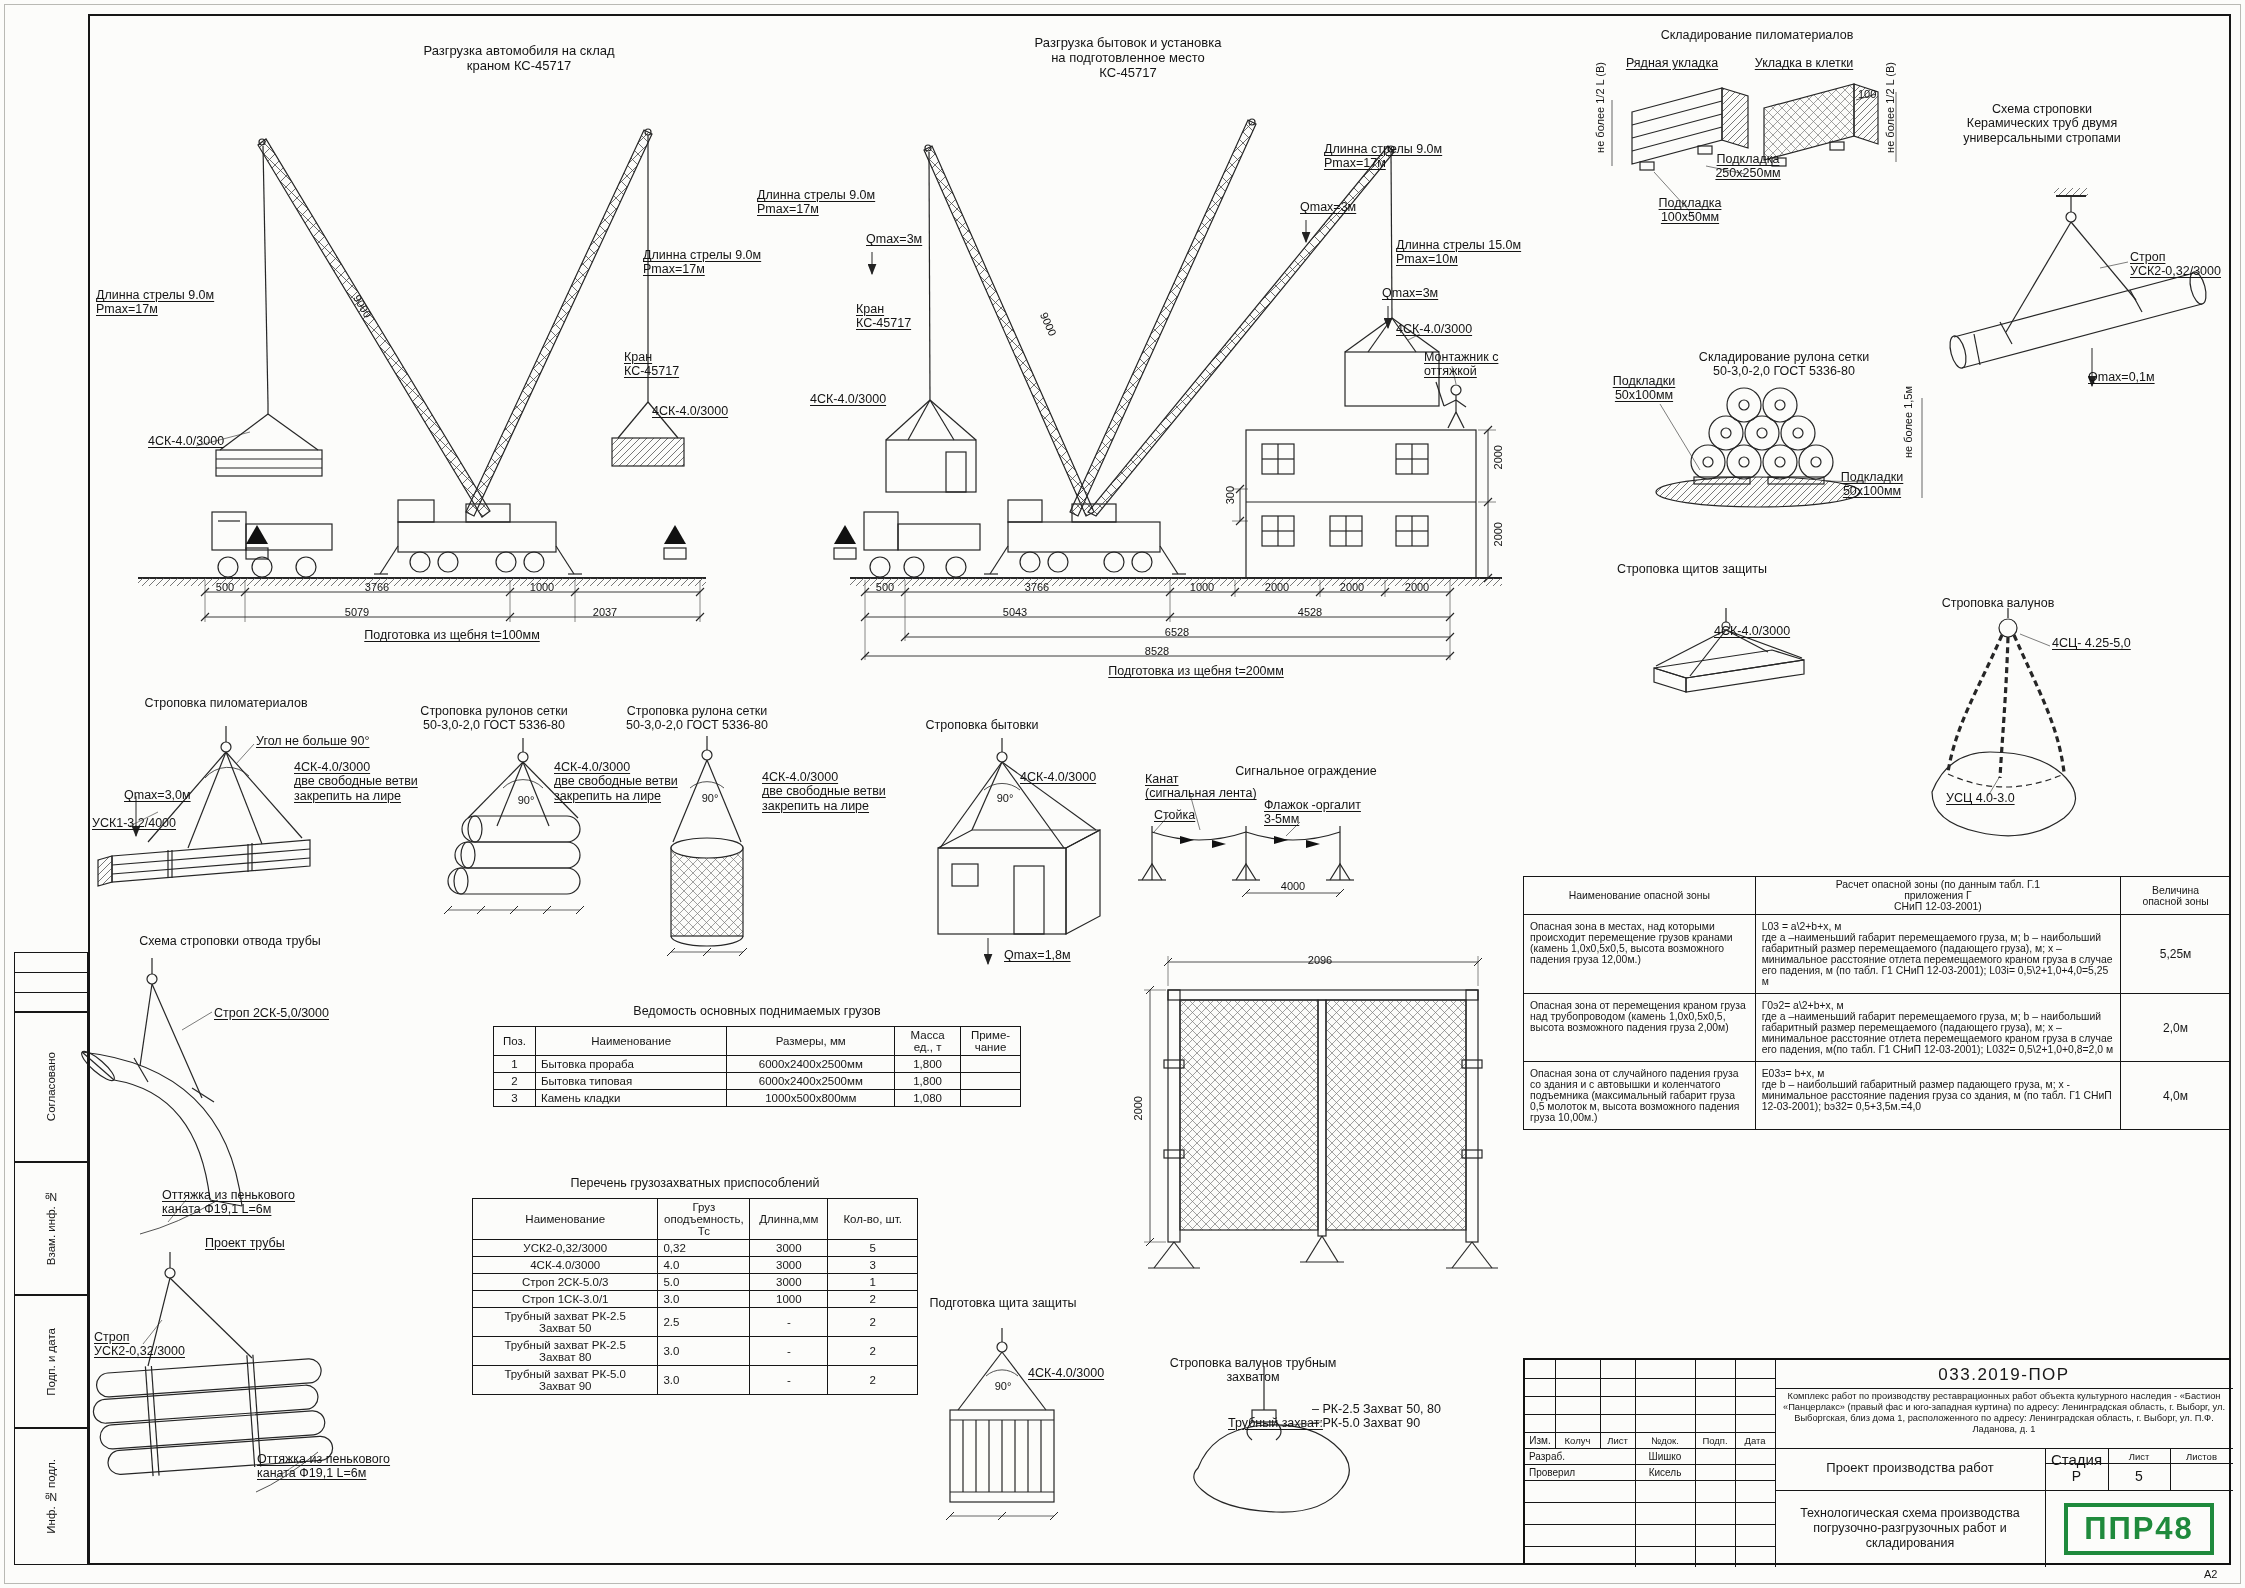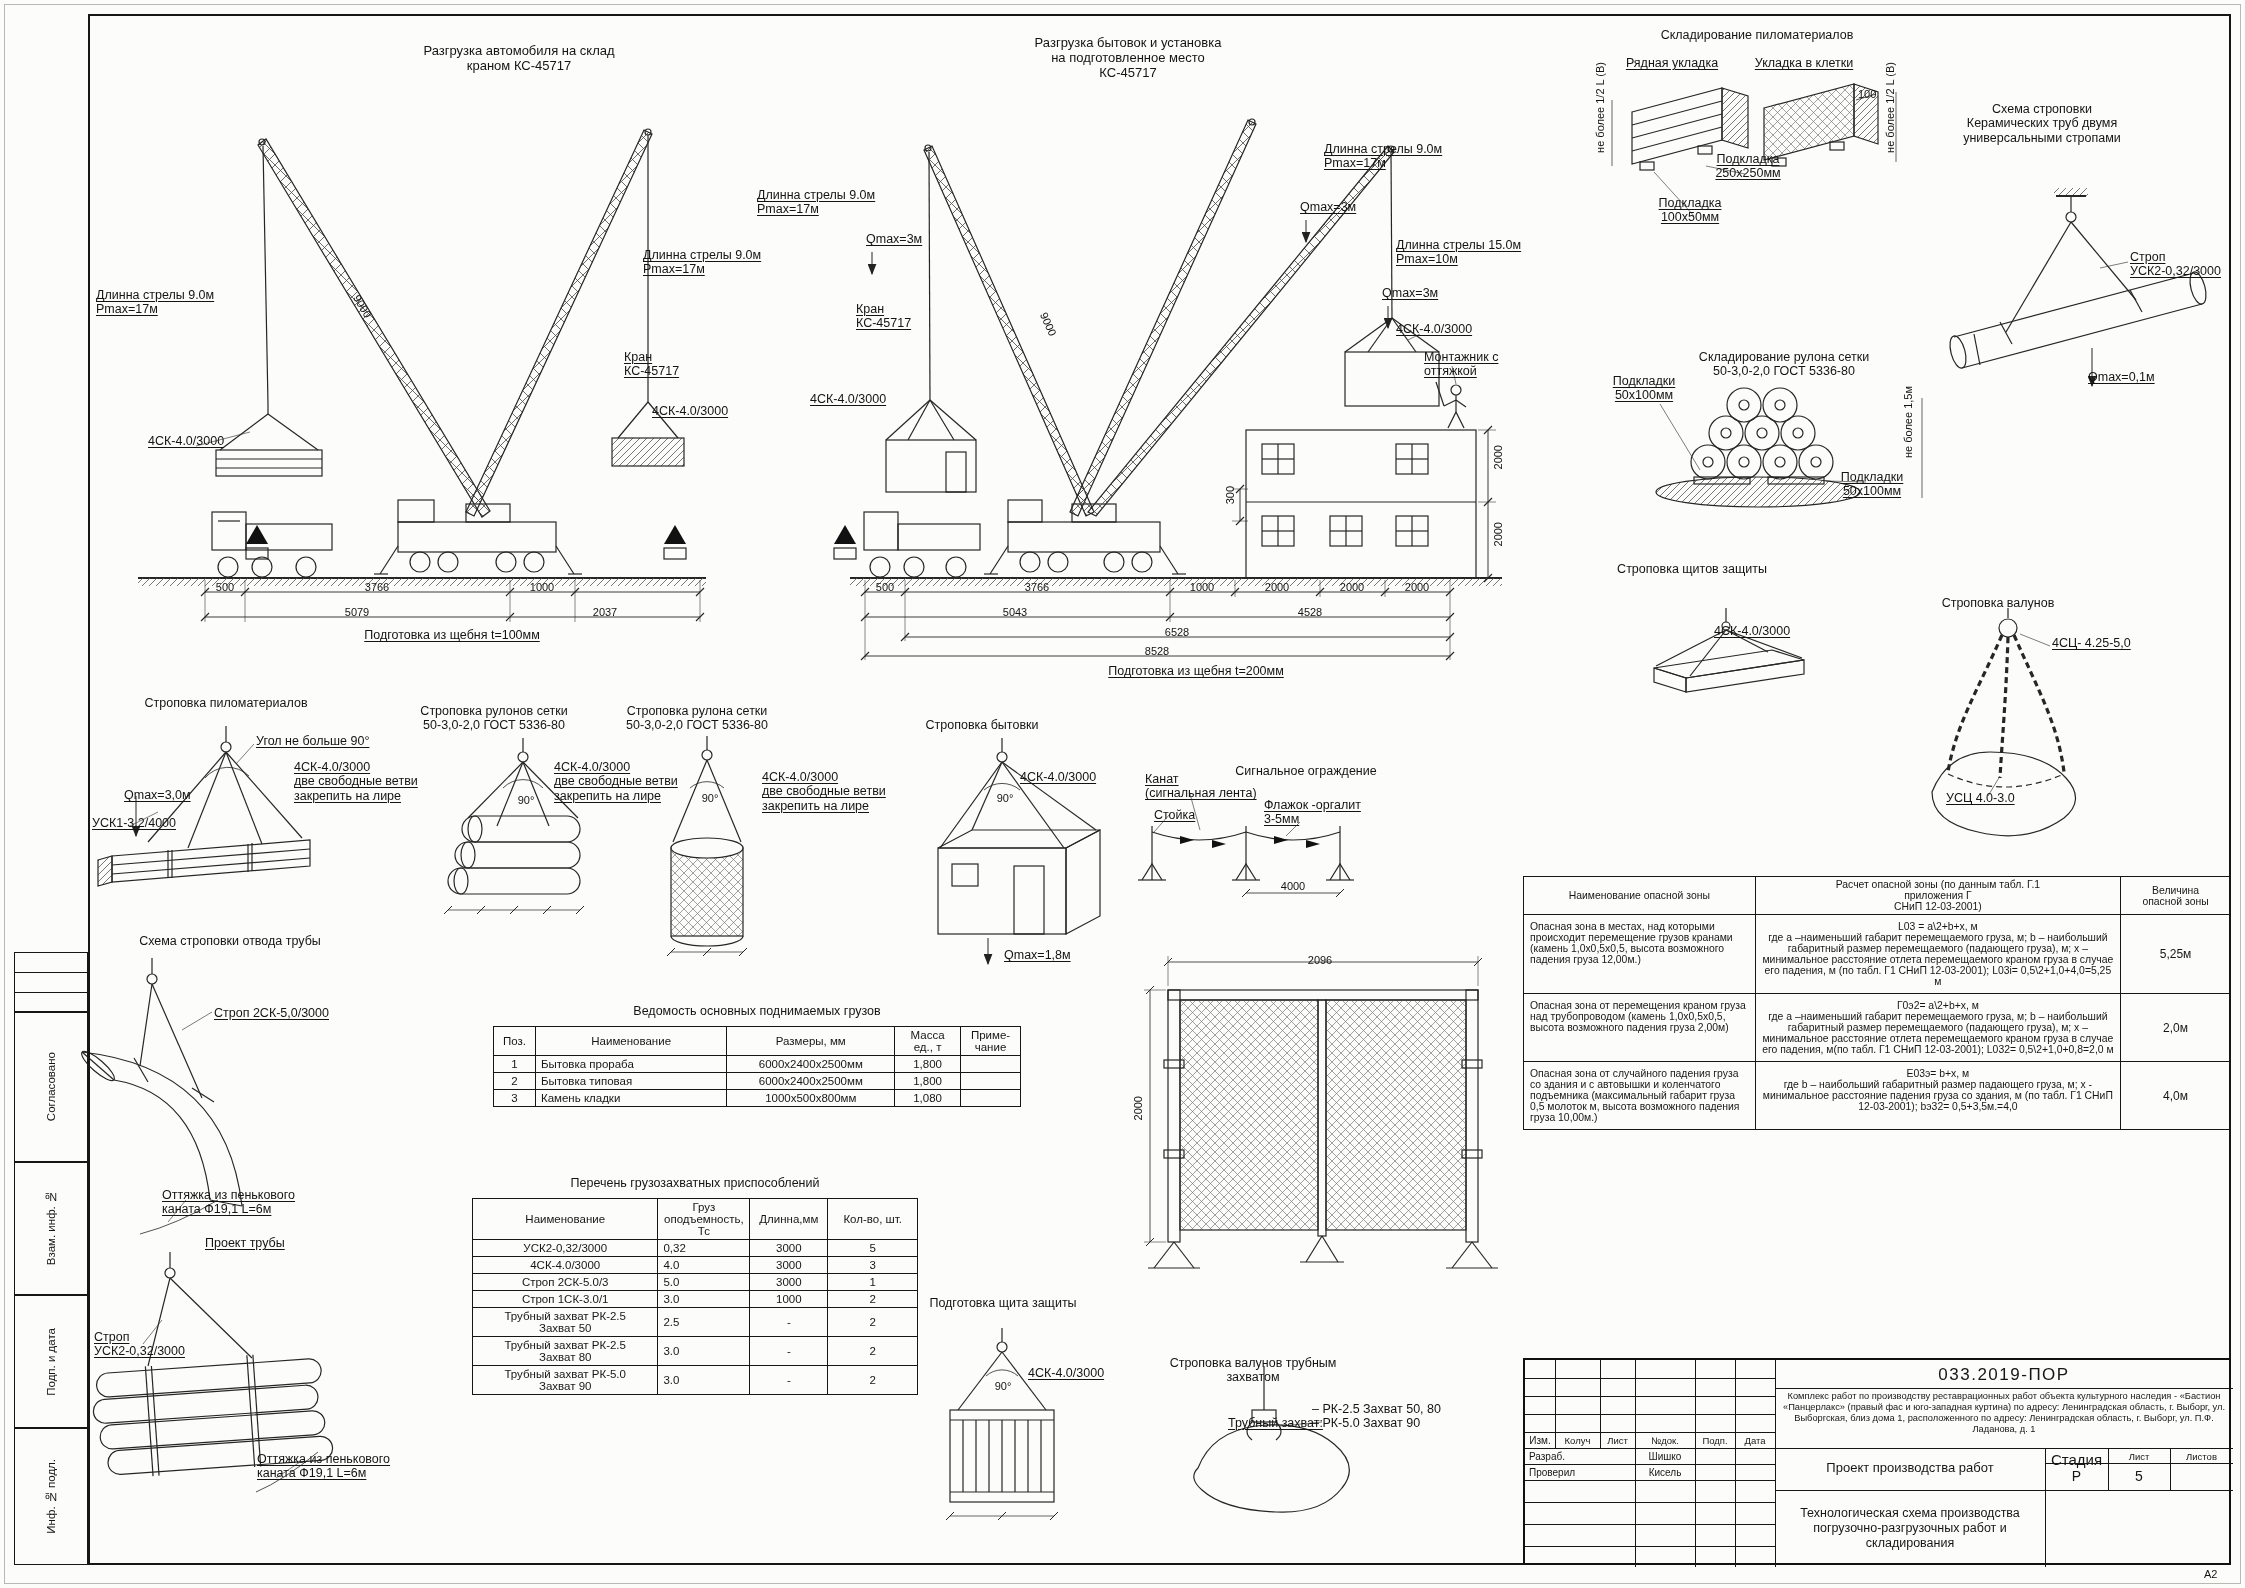--- a/index.html
+++ b/index.html
@@ -20,21 +20,21 @@
   
   .dtable { position:absolute; border-collapse:collapse; }
   .dtable th, .dtable td { border:1.3px solid #161616; font-size:11.5px; font-weight:normal;
                            padding:2px 5px; vertical-align:middle; white-space:pre-line; }
   .dtable th { text-align:center; }
   .dtable td { text-align:center; }
   .dtable td:nth-child(2) { text-align:left; }
   .danger th, .danger td { font-size:10.4px; }
   .danger .cap { font-size:14.5px; padding:5px 4px; }
   .danger td { text-align:left; vertical-align:top; padding:6px 6px; }
-  .danger td:nth-child(2) { text-align:center; }
+  .danger td:nth-child(2) { text-align:left; }
   .danger td:nth-child(3) { text-align:center; font-size:12px; vertical-align:middle; }
 
   
   .stamp { position:absolute; left:14px; width:74px; border:1.6px solid #161616;
            display:flex; align-items:center; justify-content:center; }
   .vt { writing-mode:vertical-rl; transform:rotate(180deg); font-size:11.5px; white-space:nowrap; }
   .stampgrid { position:absolute; left:14px; width:74px; border:1.6px solid #161616; }
   .stampgrid .hl { position:absolute; left:0; width:100%; border-top:1.2px solid #161616; }
 
   
@@ -800,17 +800,20 @@
 
   <div class="tbt" style="left:520px;top:91px;width:63px;font-size:15px">Стадия</div>
   <div class="tbt" style="left:583px;top:91px;width:62px;font-size:9.5px">Лист</div>
   <div class="tbt" style="left:645px;top:91px;width:63px;font-size:9.5px">Листов</div>
   <div class="tbt" style="left:520px;top:108px;width:63px;font-size:14px">Р</div>
   <div class="tbt" style="left:583px;top:108px;width:62px;font-size:14px">5</div>
 
   <div class="tbt" style="left:252px;top:146px;width:266px;font-size:12.5px">Технологическая схема производства
 погрузочно-разгрузочных работ и складирования</div>
 
+  <div class="logobox">
+    <div class="logo">ППР48</div>
+  </div>
 </div>
 
 <div class="lb d" style="left:2204px;top:1568px">А2</div>
 
 </div>
 
 </body></html>

